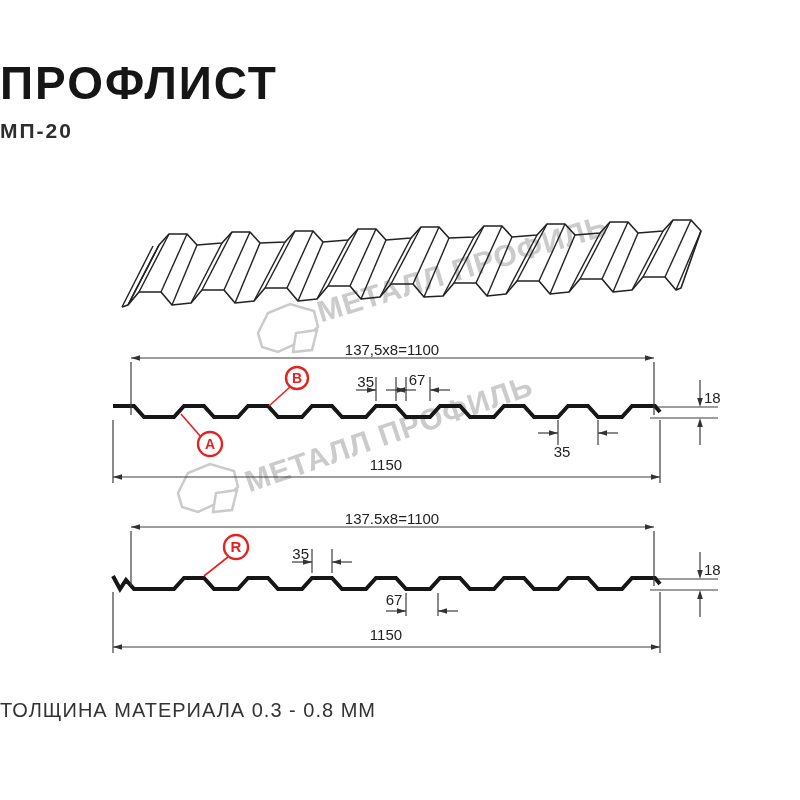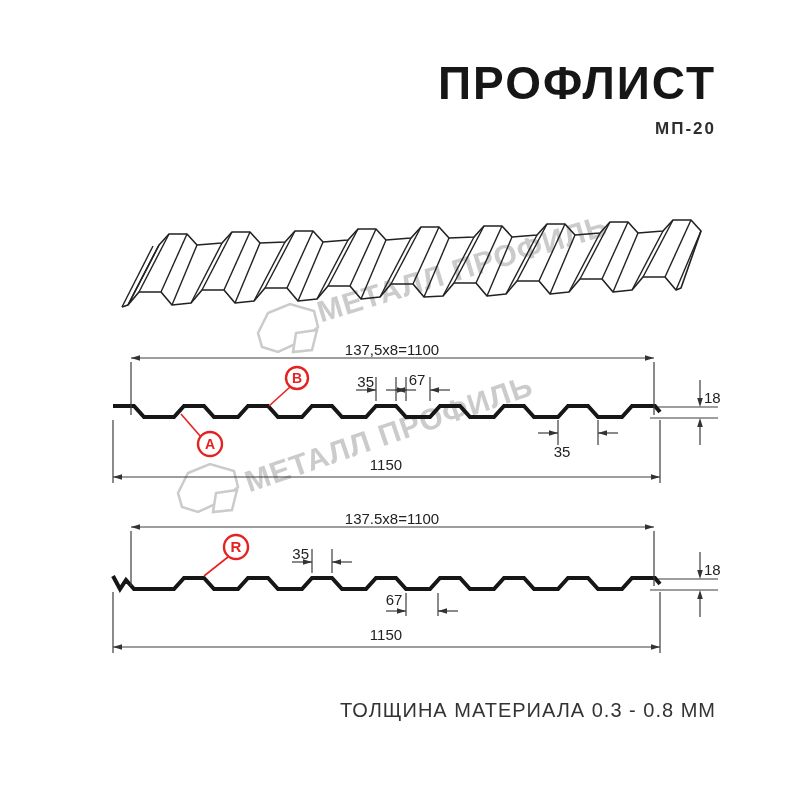--- a/index.html
+++ b/index.html
@@ -1,20 +1,20 @@
 <!DOCTYPE html>
 <html><head>
 <meta charset="utf-8">
 <style>
   html,body{margin:0;padding:0;}
   body{width:800px;height:800px;position:relative;background:#ffffff;overflow:hidden;
        font-family:"Liberation Sans",sans-serif;}
-  .hdr{position:absolute;left:0;width:716px;text-align:right;z-index:3;}
+  .hdr{position:absolute;left:0;width:716px;text-align:left;z-index:3;}
   #title{top:56px;font-size:46px;font-weight:bold;letter-spacing:2px;color:#161616;}
-  #subtitle{top:119px;font-size:17px;font-weight:bold;letter-spacing:2px;color:#2e2e2e;}
+  #subtitle{top:119px;font-size:21px;font-weight:bold;letter-spacing:2px;color:#2e2e2e;}
   #footer{top:699px;font-size:20px;letter-spacing:1px;color:#333;}
   .wm-text{position:absolute;font-weight:bold;font-size:30px;letter-spacing:1px;
            color:#cbcbcb;transform-origin:0 50%;white-space:nowrap;z-index:1;}
   #wm1-text{left:318px;top:296px;transform:rotate(-17deg);}
   #wm2-text{left:246px;top:466px;transform:rotate(-19deg);}
   .wm-logo{position:absolute;z-index:1;}
   #wm1-logo{left:256px;top:301px;}
   #wm2-logo{left:176px;top:461px;}
   #draw{position:absolute;left:0;top:0;z-index:2;}
   text{font-family:"Liberation Sans",sans-serif;font-size:15px;fill:#222;}

